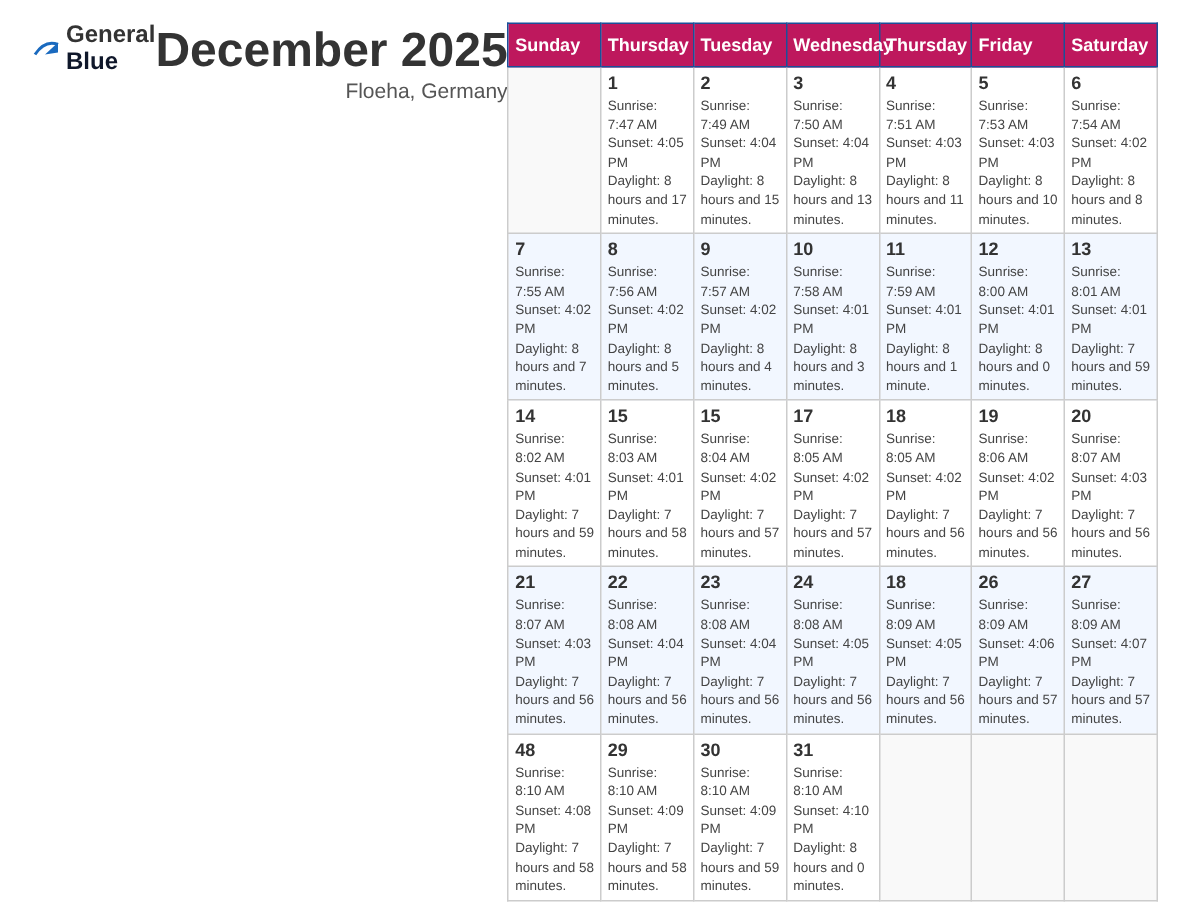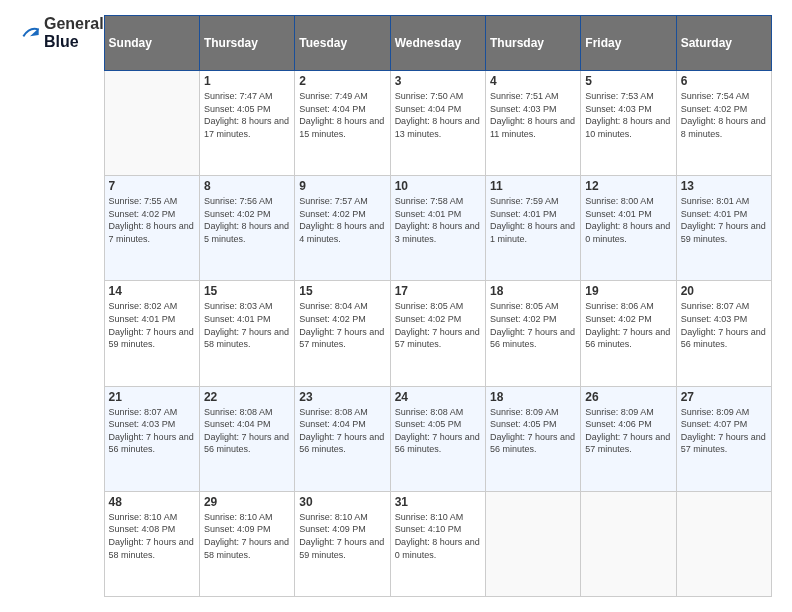--- a/index.html
+++ b/index.html
@@ -59,25 +59,25 @@
       color: #555;
     }
     .calendar {
       flex: 1;
       border: 1px solid #ccc;
       border-collapse: collapse;
       width: 100%;
       table-layout: fixed;
     }
     .calendar th {
-      background: #737373;
+      background: #be185d;
       color: white;
       font-size: 12px;
       font-weight: bold;
-      padding: 20px 4px;
+      padding: 7px 4px;
       text-align: left;
       border: 1px solid #1a4f99;
     }
     .calendar td {
       border: 1px solid #ccc;
       vertical-align: top;
       padding: 3px 4px;
       font-size: 9.5px;
       color: #333;
       height: 85px;
@@ -108,20 +108,24 @@
   <div class="header">
     <div class="logo">
       <svg class="logo-icon" viewBox="0 0 30 30" xmlns="http://www.w3.org/2000/svg">
         <path d="M5 20 Q15 5 28 10" stroke="#1a6abf" stroke-width="3" fill="none"></path>
         <path d="M15 20 L28 8 L28 18 Z" fill="#1a6abf"></path>
       </svg>
       <div class="logo-text">
         <span class="logo-general">General</span>
         <span class="logo-blue">Blue</span>
       </div>
+    </div>
+    <div class="title-block">
+      <div class="month-title">December 2025</div>
+      <div class="location">Floeha, Germany</div>
     </div>
   </div>
 
   <table class="calendar">
     <thead>
       <tr>
         <th>Sunday</th>
         <th>Thursday</th>
         <th>Tuesday</th>
         <th>Wednesday</th>

